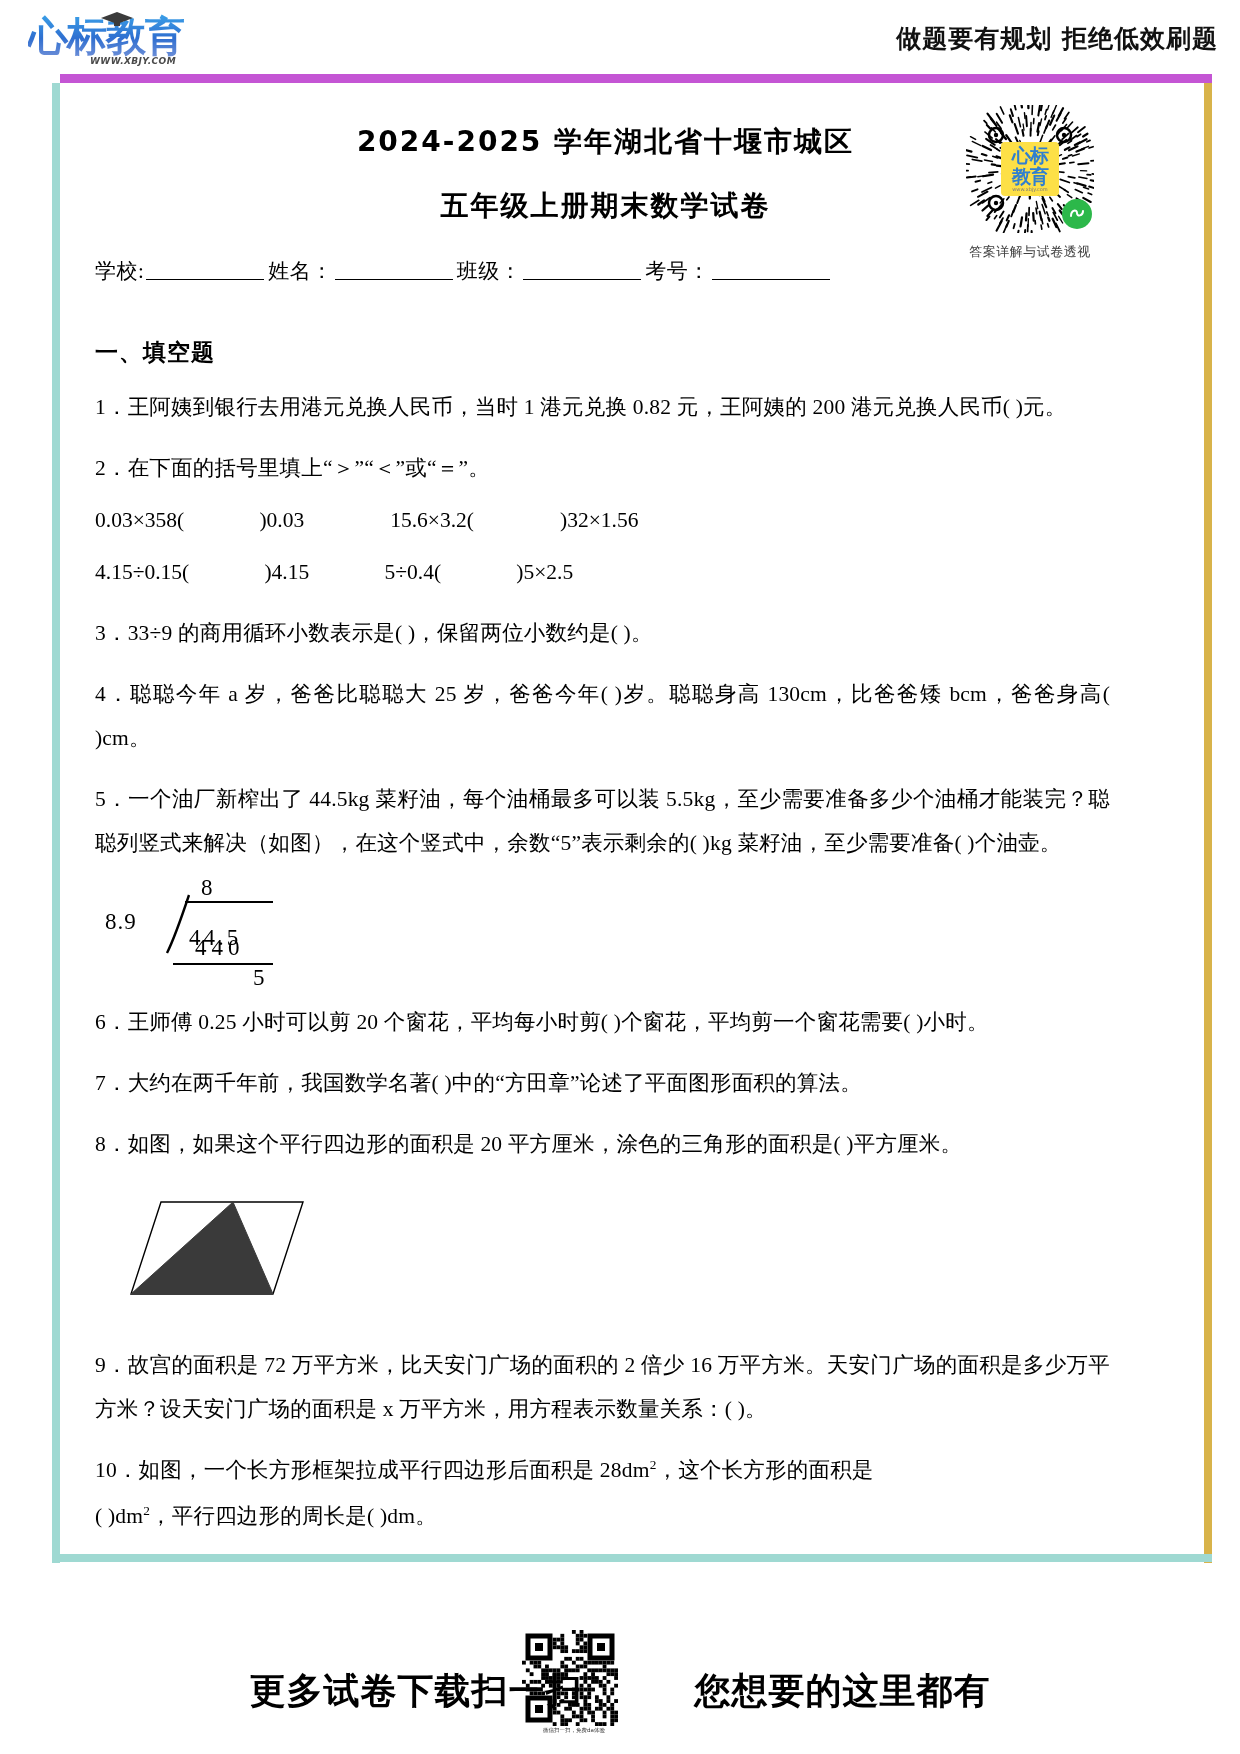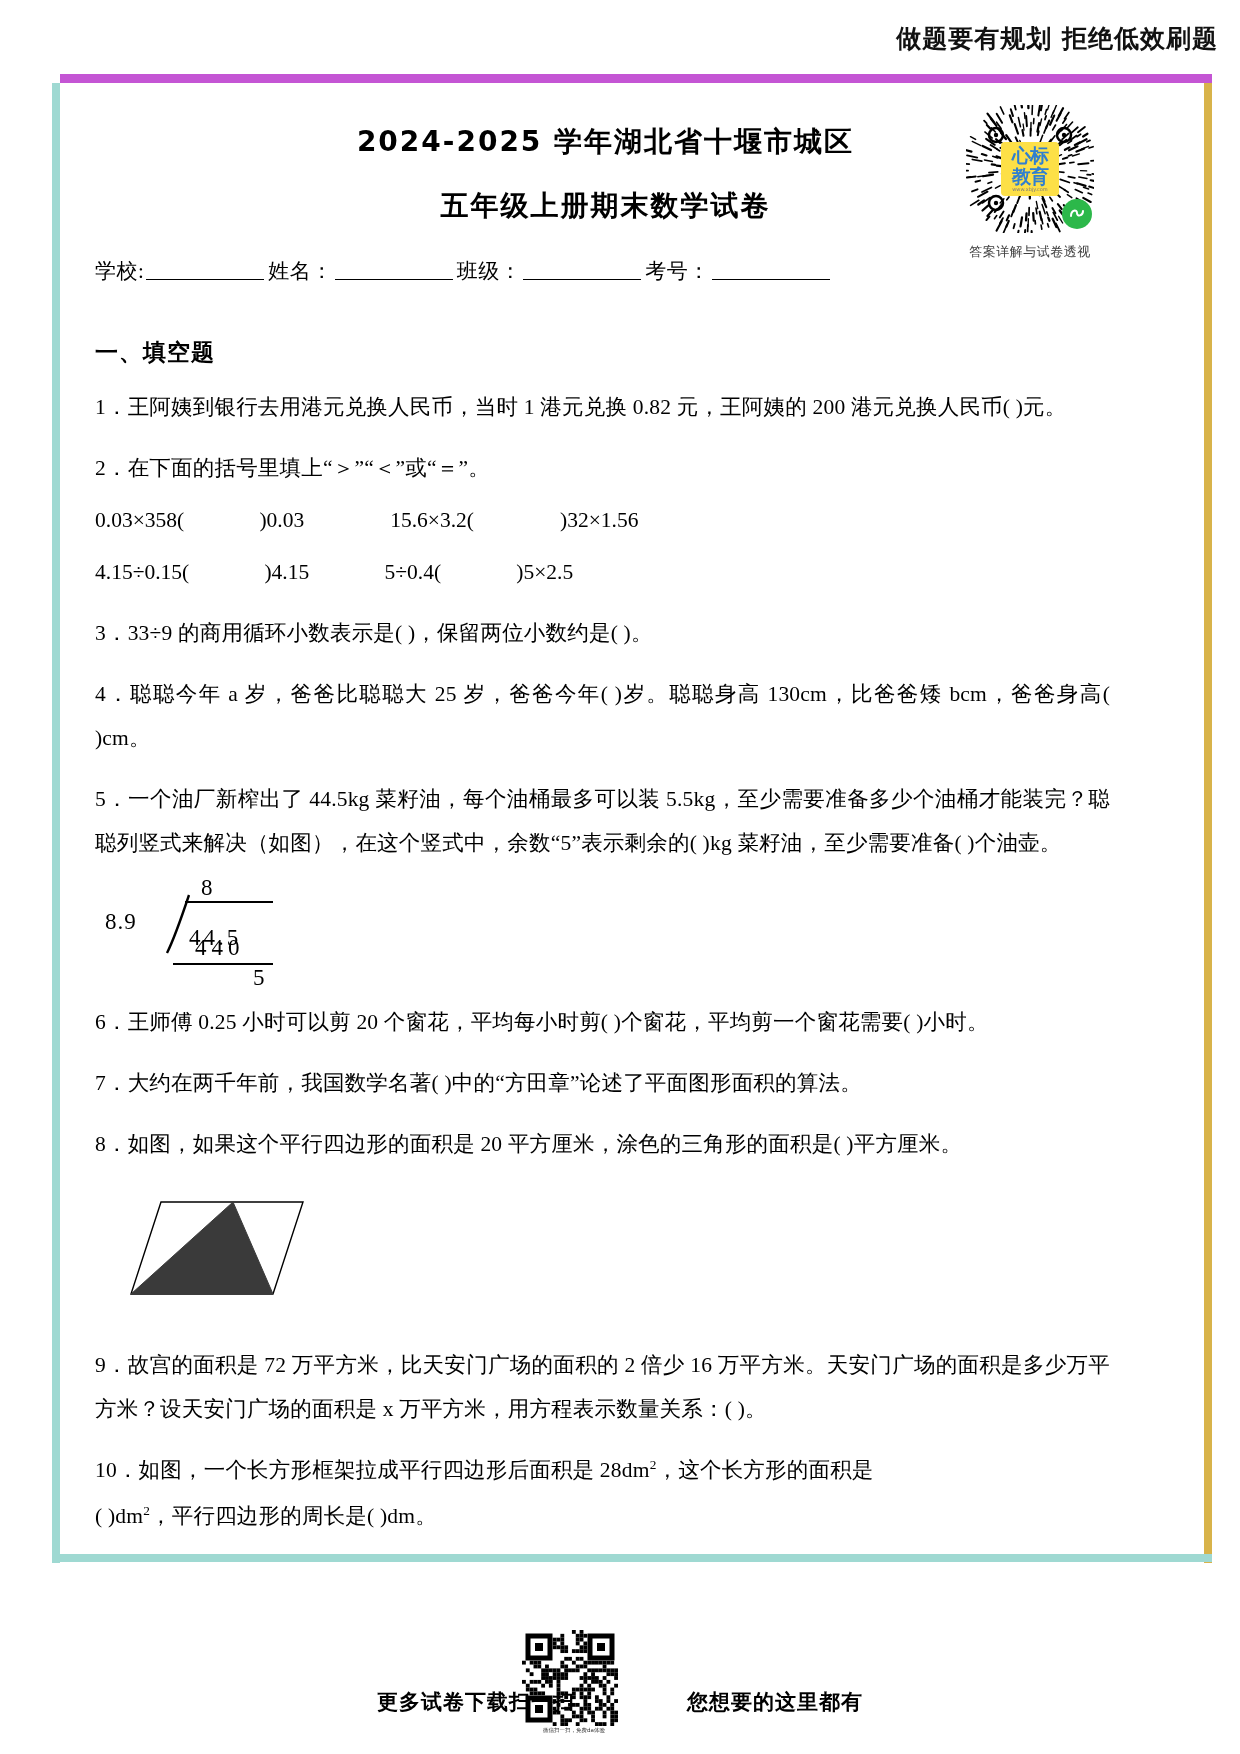--- a/index.html
+++ b/index.html
@@ -276,31 +276,39 @@
     color: #333;
     font-family: "DejaVu Sans", sans-serif;
     line-height: 7px;
   }
   #footer-text-left {
     position: absolute;
     left: 0; right: 0; bottom: 18px;
     text-align: center;
     font-family: "DejaVu Sans", sans-serif;
     font-weight: bold;
-    font-size: 21px;
+    font-size: 36px;
     letter-spacing: 1px;
     white-space: pre;
   }
   #footer-text-left .spacer { display: inline-block; width: 112px; }
 </style>
 </head>
 <body>
 
 <div id="top-header">
 
+  <div id="brand-logo">
+    <div class="brand-text">心标教育</div>
+    <svg class="cap-icon" viewBox="0 0 34 16">
+      <polygon points="17,0 33,6 17,12 1,6" fill="#3b3b3b"></polygon>
+      <rect x="14" y="9" width="6" height="5" fill="#3b3b3b"></rect>
+    </svg>
+    <div class="brand-url">WWW.XBJY.COM</div>
+  </div>
 
   <div id="header-slogan">做题要有规划 拒绝低效刷题</div>
 </div>
 
 <div id="border-top"></div>
 <div id="border-left"></div>
 <div id="border-right"></div>
 <div id="border-bottom"></div>
 
 <div id="paper">

